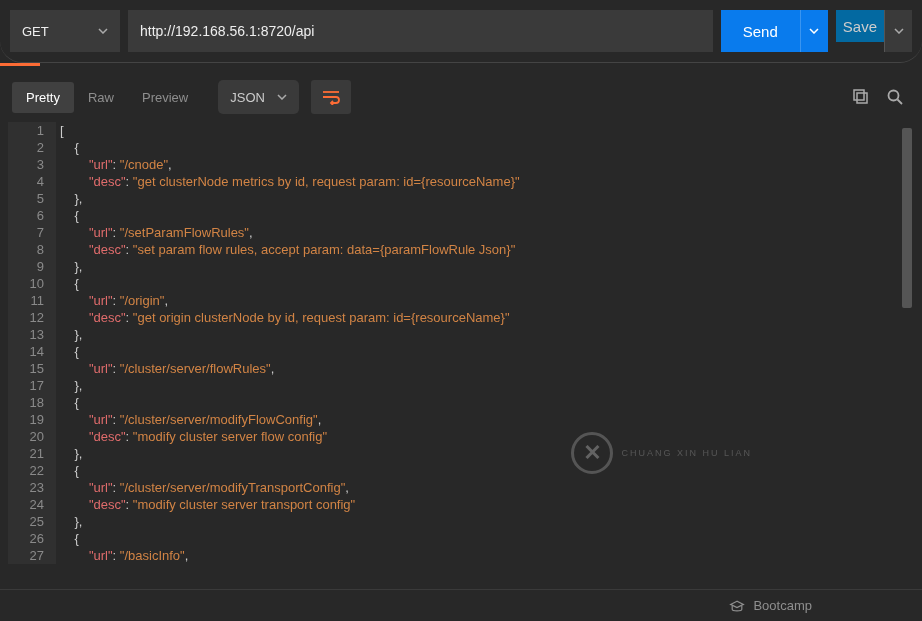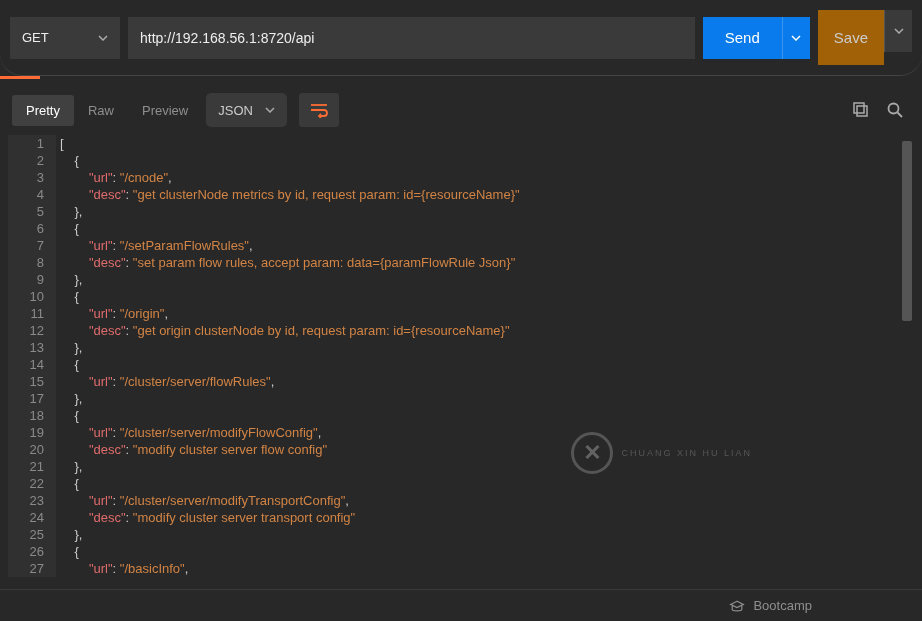--- a/index.html
+++ b/index.html
@@ -5,34 +5,34 @@
   * { box-sizing: border-box; margin: 0; padding: 0; font-family: "Helvetica Neue", Arial, sans-serif; }
   body { background: #282828; color: #ccc; width: 922px; height: 621px; overflow: hidden; display: flex; flex-direction: column; }
   
   .request-bar { padding: 10px 10px; display: flex; gap: 8px; align-items: center; border-bottom: 1px solid #444; border-radius: 22px; }
   .method-select { background: #3a3a3a; color: #eee; border: none; height: 42px; width: 110px; display: flex; align-items: center; padding: 0 12px; justify-content: space-between; font-size: 13px; cursor: pointer; }
   .url-input { flex: 1; height: 42px; background: #3a3a3a; border: none; color: #eee; padding: 0 12px; font-size: 14px; outline: none; }
   .send-grp { display: flex; }
   .send-btn { background: #097BED; color: #fff; border: none; height: 42px; padding: 0 22px; font-size: 15px; cursor: pointer; font-weight: 500; }
   .send-caret { background: #097BED; color: #fff; border: none; border-left: 1px solid rgba(255,255,255,0.2); height: 42px; width: 28px; cursor: pointer; display:flex;align-items:center;justify-content:center; }
   .save-grp { display: flex; }
-  .save-btn { background: #a16207; color: #ccc; border: none; height: 55px; padding: 0 16px; font-size: 15px; cursor: pointer; }
+  .save-btn { background: #0369a1; color: #ccc; border: none; height: 32px; padding: 0 7px; font-size: 15px; cursor: pointer; }
   .save-caret { background: #3a3a3a; color: #ccc; border: none; border-left: 1px solid #555; height: 42px; width: 28px; cursor: pointer; display:flex;align-items:center;justify-content:center; }
   .caret-svg { width: 10px; height: 6px; }
 
   
   .orange-bar { height: 3px; background: #282828; }
   .orange-bar::before { content:''; display:block; width:40px; height:3px; background:#FD6C35; }
 
   
   .resp-tabs { display: flex; align-items: center; padding: 8px 12px 8px 12px; gap: 4px; margin-top:6px; }
   .tabs-left { display: flex; gap: 0; align-items: center; }
   .tab { color: #8e8e8e; padding: 8px 14px; font-size: 13px; cursor: pointer; }
   .tab.active { background: #404040; color: #fff; border-radius: 3px; }
-  .fmt-select { background: #3a3a3a; color: #ccc; height: 34px; display: flex; align-items: center; padding: 0 12px; gap: 12px; font-size: 13px; margin-left: 0; cursor: pointer; border-radius: 5px; }
+  .fmt-select { background: #3a3a3a; color: #ccc; height: 34px; display: flex; align-items: center; padding: 0 12px; gap: 12px; font-size: 13px; margin-left: 12px; cursor: pointer; border-radius: 5px; }
   .wrap-btn { background: #3a3a3a; height: 34px; width: 40px; margin-left: 8px; cursor: pointer; display:flex;align-items:center;justify-content:center; border-radius:3px;}
   .wrap-btn svg{stroke:#FD6C35;}
   .spacer { flex: 1; }
   .right-icons { display: flex; gap: 16px; align-items: center; padding-right: 6px; }
   .ic { width: 18px; height: 18px; cursor: pointer; }
 
   
   .code-pane { flex: 1; position: relative; margin: 0 8px 0 8px; background: #282828; overflow: hidden; }
   .code-inner { position:absolute; inset:0; overflow:hidden; }
   .code-row { display: flex; font-family: Consolas, Menlo, monospace; font-size: 13px; line-height: 17px; }

